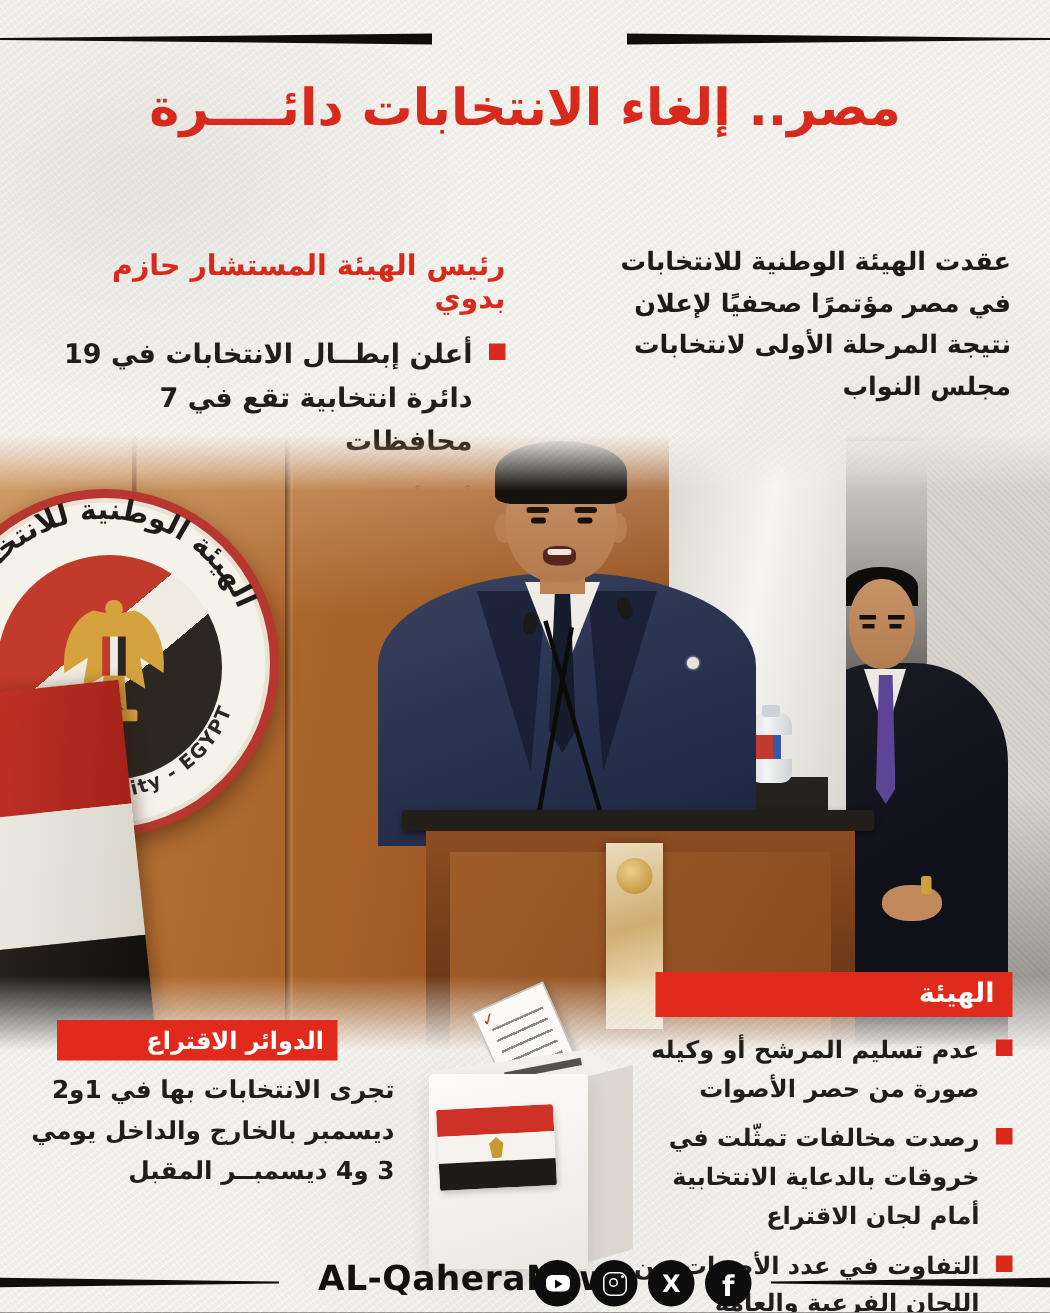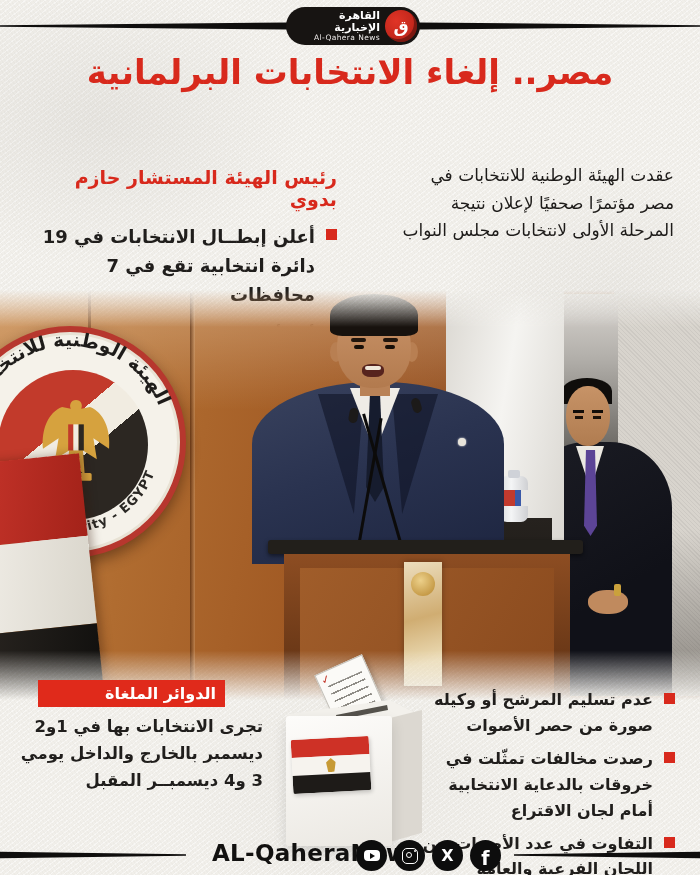--- a/index.html
+++ b/index.html
@@ -32,21 +32,21 @@
     color:#fff; font-weight:bold; font-size:17px; display:flex; align-items:center; justify-content:center;
     flex:0 0 32px; box-shadow:inset -3px -3px 0 rgba(0,0,0,.35);
   }
   
   .headline1{ position:absolute; top:52px; left:0; width:700px; text-align:center;
     font-size:34px; font-weight:800; color:#d8291c; }
   .headline2{ position:absolute; top:103px; left:0; width:700px; text-align:center;
     font-size:37px; font-weight:800; color:#181614; }
   
   .intro{ position:absolute; top:162px; right:26px; width:272px; direction:rtl; text-align:right;
-    font-size:17px; font-weight:normal; color:#1d1b19; line-height:1.62; }
+    font-size:17px; font-weight:bold; color:#1d1b19; line-height:1.62; }
   
   .chairman{ position:absolute; top:166px; right:363px; width:300px; direction:rtl; }
   .chairman-title{ font-size:19px; font-weight:800; color:#d8291c; text-align:right; }
   .bullet{ position:relative; padding-right:22px; margin-top:13px;
     font-size:18px; font-weight:bold; color:#201e1c; line-height:1.6; text-align:right; }
   .bullet .sq{ position:absolute; right:0; top:6px; width:11px; height:11px; background:#d8291c; }
   
   .photo{ position:absolute; left:0; top:290px; width:700px; height:410px; z-index:1;
     -webkit-mask-image:linear-gradient(180deg, transparent 0%, #000 9%, #000 88%, transparent 100%);
     mask-image:linear-gradient(180deg, transparent 0%, #000 9%, #000 88%, transparent 100%); }
@@ -186,31 +186,22 @@
   .fb-glyph{ color:#fff; font-size:19px; font-weight:800; margin-top:5px; }
   svg text{ font-family:"DejaVu Sans", sans-serif; }
 </style>
 </head>
 <body>
 
 <div class="poster">
 
   <div class="tline hline-l"></div>
   <div class="tline hline-r"></div>
-  <div class="logo-pill">
-    <div class="logo-texts">
-      <span class="logo-ar">القاهرة الإخبارية</span>
-      <span class="logo-en">Al-Qahera News</span>
-    </div>
-    <div class="logo-circle">
-      <span>ق</span>
-    </div>
-  </div>
-
-  <div class="headline1" dir="rtl">مصر.. إلغاء الانتخابات البرلمانية</div>
+
+  <div class="headline1" dir="rtl">مصر.. إلغاء الانتخابات دائــــرة</div>
 
   <div class="intro">عقدت الهيئة الوطنية للانتخابات في مصر مؤتمرًا صحفيًا لإعلان نتيجة المرحلة الأولى لانتخابات مجلس النواب</div>
 
   <div class="chairman">
     <div class="chairman-title">رئيس الهيئة المستشار حازم بدوي</div>
     <div class="bullet">
       <span class="sq"></span>
       <span>أعلن إبطــال الانتخابات في 19 دائرة انتخابية تقع في 7 محافظات</span>
     </div>
     <div class="bullet">
@@ -299,36 +290,37 @@
     <div class="mic-tip mt1"></div>
     <div class="mic-tip mt2"></div>
 
     <div class="pod-rail"></div>
     <div class="pod-body"></div>
     <div class="pod-panel"></div>
     <div class="pod-sticker"></div>
     <div class="pod-emblem"></div>
   </div>
 
+  <div class="auth-banner">الهيئة</div>
   <div class="auth-list">
     <div class="bullet">
       <span class="sq"></span>
       <span>عدم تسليم المرشح أو وكيله صورة من حصر الأصوات</span>
     </div>
     <div class="bullet">
       <span class="sq"></span>
       <span>رصدت مخالفات تمثّلت في خروقات بالدعاية الانتخابية أمام لجان الاقتراع</span>
     </div>
     <div class="bullet">
       <span class="sq"></span>
       <span>التفاوت في عدد الأصوات بين اللجان الفرعية والعامة</span>
     </div>
   </div>
 
-  <div class="dist-banner">الدوائر الملغاة</div>
+  <div class="dist-banner">الدوائر الاقتراع</div>
   <div class="dist-text">تجرى الانتخابات بها في 1و2 ديسمبر بالخارج والداخل يومي 3 و4 ديسمبــر المقبل</div>
 
   <div class="ballot">
     <div class="paper">
       <div class="lines"></div>
       <div class="check">✓</div>
     </div>
     <div class="box-top"></div>
     <div class="box-slot"></div>
     <div class="box-side"></div>

